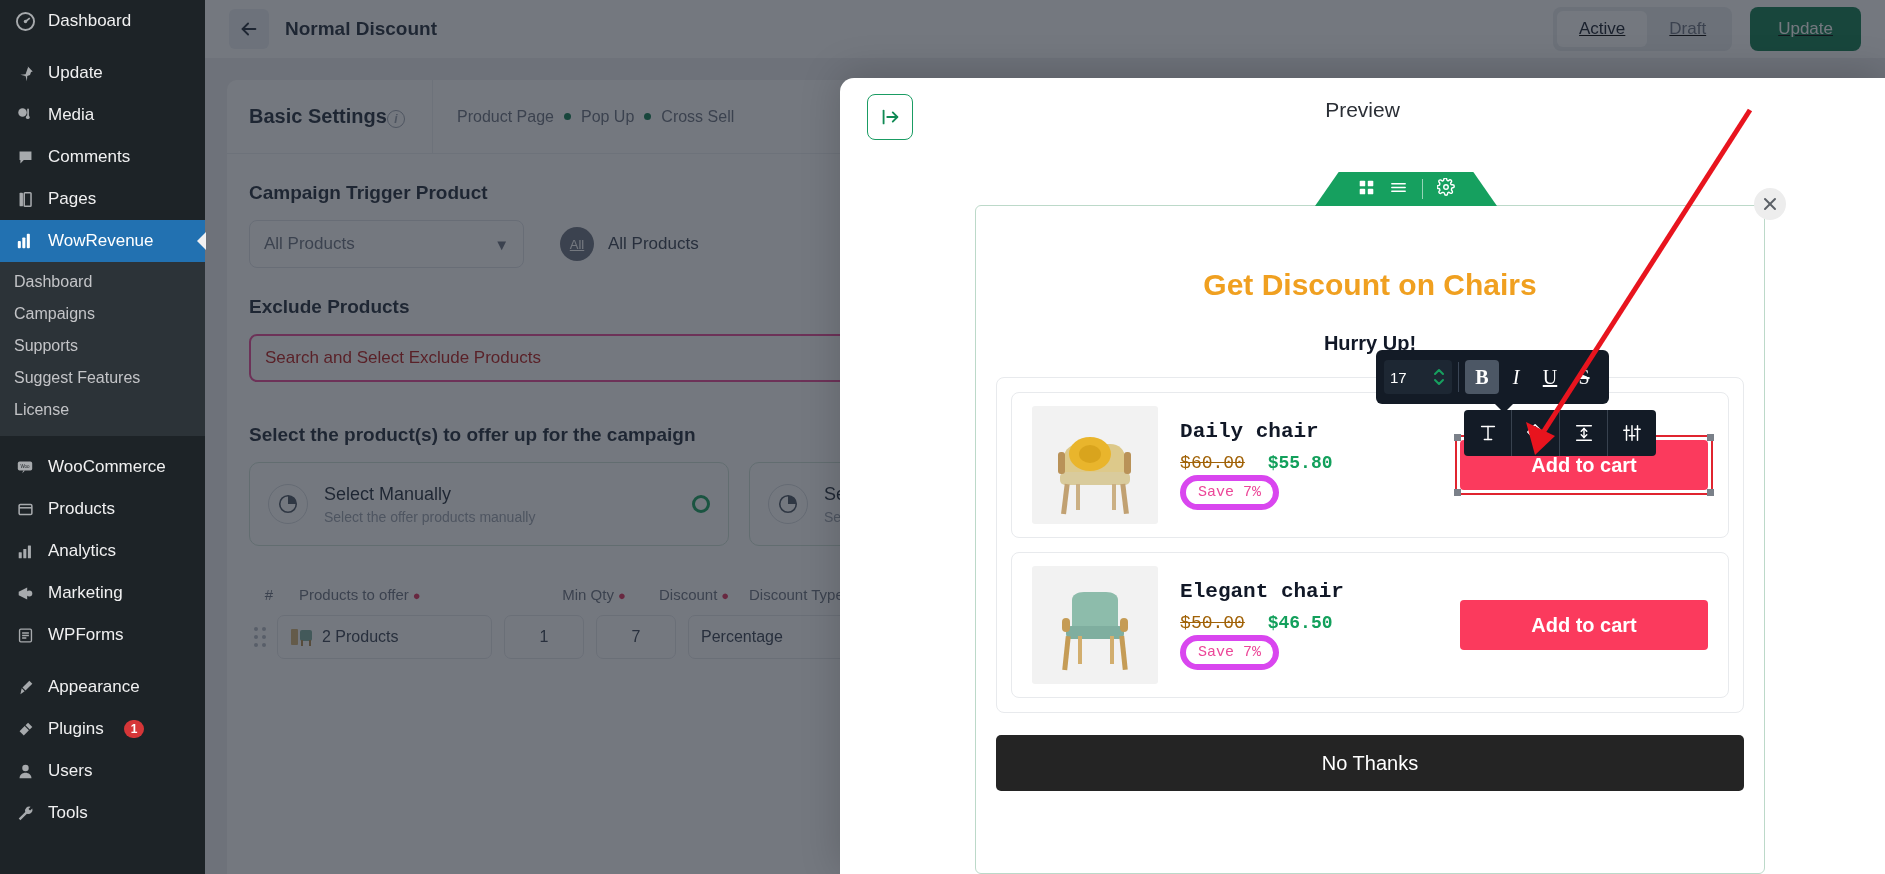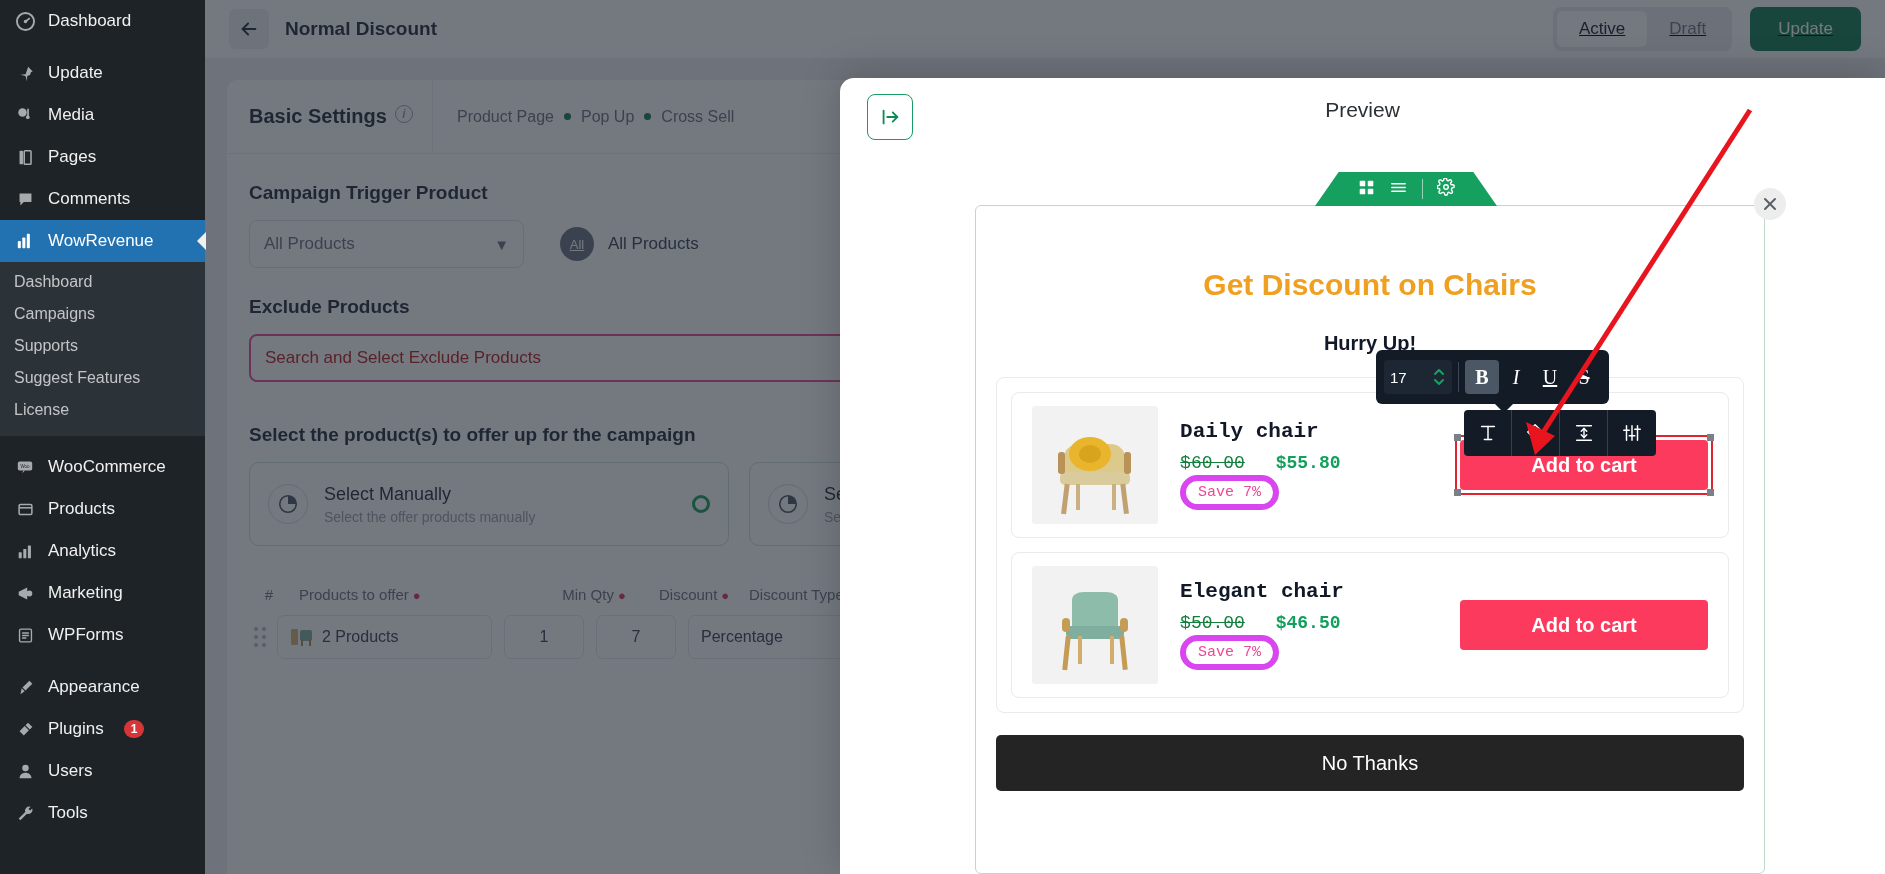--- a/index.html
+++ b/index.html
@@ -86,21 +86,21 @@
 
   .content { position: absolute; left: 0; top: 58px; right: 0; bottom: 0; padding: 22px; }
   .card {
     background: #fff; border-radius: 10px; padding: 0 0 30px 0; min-height: 820px;
   }
   .card-head {
     display: flex; align-items: center; height: 74px; border-bottom: 1px solid #eceef1;
   }
   .card-head .ttl {
     width: 205px; font-size: 20px; font-weight: bold; color: #1f2937;
-    padding-left: 22px; display: flex; align-items: flex-start; gap: 8px;
+    padding-left: 22px; display: flex; align-items: flex-end; 
   }
   .info-ico {
     width: 18px; height: 18px; border: 1.5px solid #9ca3af; border-radius: 50%;
     color: #9ca3af; font-size: 12px; display: flex; align-items: center;
     justify-content: center; font-style: italic;
   }
   .crumbs { display: flex; align-items: center; gap: 10px; font-size: 16px; color: #6b7280;
             padding-left: 24px; border-left: 1px solid #eceef1; height: 74px; }
   .crumb-dot { width: 7px; height: 7px; border-radius: 50%; background: #0f7b4f; }
 
@@ -201,21 +201,21 @@
     display: flex; align-items: center; padding: 0 20px; gap: 22px; background: #fff;
   }
   .prod-card + .prod-card { margin-top: 14px; }
   .prod-img {
     width: 132px; height: 118px; background: #f2f2f2; border-radius: 3px;
     display: flex; align-items: flex-end; justify-content: center; overflow: hidden;
   }
   .prod-info { width: 270px; font-family: Liberation Mono, monospace; }
   .prod-name { font-size: 21px; font-weight: bold; color: #111827; }
   .prod-prices { margin-top: 10px; font-size: 18px; }
-  .price-old { color: #15803d; text-decoration: line-through; margin-right: 20px; }
+  .price-old { color: #a16207; text-decoration: line-through; margin-right: 12px; }
   .price-new { color: #13a05c; font-weight: bold; }
   .save-badge {
     display: inline-block; margin-top: 2px; border: 6px solid #d946ef;
     color: #ec4899; border-radius: 20px; padding: 3px 12px; font-size: 15px;
   }
   .cart-btn {
     margin-left: auto; width: 248px; height: 50px; background: #fb3a5d; color: #fff;
     border: none; border-radius: 4px; font-size: 20px; font-weight: bold;
     font-family: inherit;
   }
@@ -304,34 +304,34 @@
             <rect x="12" y="2" width="2" height="9"></rect>
             <circle cx="12.7" cy="12" r="2.2"></circle>
           </svg>
       </span>
       <span>Media</span>
     </div>
 
     <div class="wp-item">
       <span class="wp-ico">
         <svg width="17" height="17" viewBox="0 0 20 20" fill="currentColor">
+            <path d="M3 3h14v10H8l-4 4v-4H3z"></path>
+          </svg>
+      </span>
+      <span>Comments</span>
+    </div>
+
+    <div class="wp-item">
+      <span class="wp-ico">
+        <svg width="17" height="17" viewBox="0 0 20 20" fill="currentColor">
             <rect x="3" y="2" width="4" height="16" rx="1"></rect>
             <rect x="8.5" y="2" width="8" height="16" rx="1" fill="none" stroke="currentColor" stroke-width="1.8"></rect>
           </svg>
       </span>
       <span>Pages</span>
-    </div>
-
-    <div class="wp-item">
-      <span class="wp-ico">
-        <svg width="17" height="17" viewBox="0 0 20 20" fill="currentColor">
-            <path d="M3 3h14v10H8l-4 4v-4H3z"></path>
-          </svg>
-      </span>
-      <span>Comments</span>
     </div>
 
     <div class="wp-item active">
       <span class="wp-ico">
         <svg width="18" height="18" viewBox="0 0 20 20" fill="currentColor">
             <rect x="2" y="10" width="3.4" height="8" rx="1"></rect>
             <rect x="7" y="6" width="3.4" height="12" rx="1"></rect>
             <rect x="12" y="2" width="3.4" height="16" rx="1"></rect>
           </svg>
       </span>

